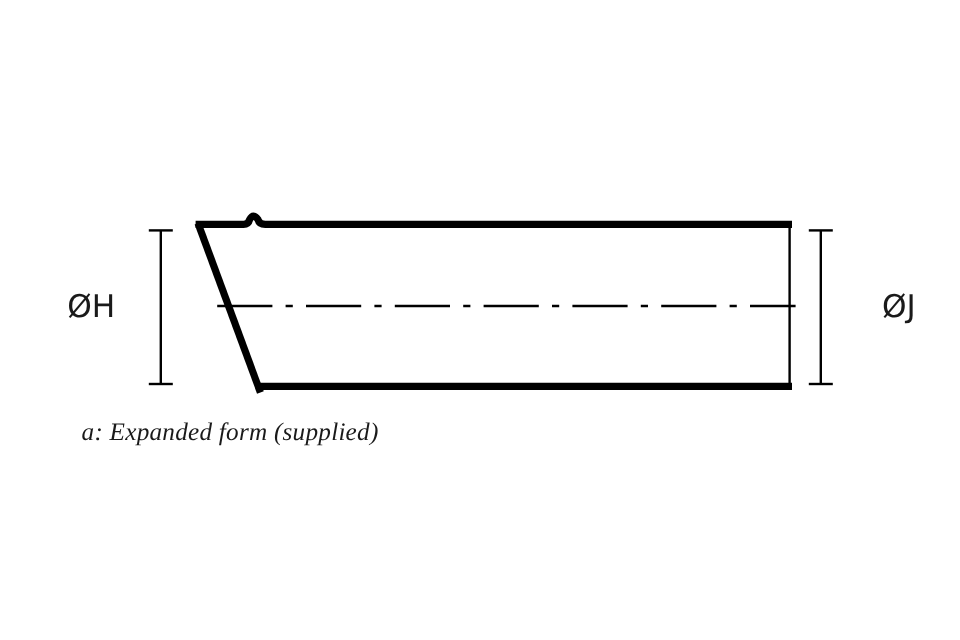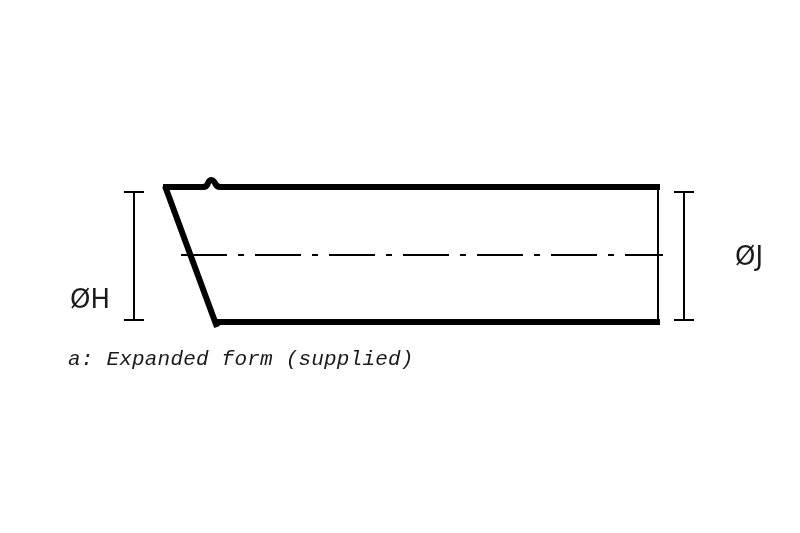--- a/index.html
+++ b/index.html
@@ -1,19 +1,19 @@
 <!DOCTYPE html>
 <html><head>
 <meta charset="utf-8">
 <style>
   html, body { margin:0; padding:0; background:#ffffff; }
   body { width:800px; height:533px; position:relative; overflow:hidden; font-family:"DejaVu Sans", sans-serif; }
   svg { position:absolute; left:0; top:0; }
   .lbl { position:absolute; font-family:"DejaVu Sans", sans-serif; color:#1a1a1a; font-size:26px; line-height:1; }
-  .caption { position:absolute; left:68px; top:348px; font-family:Liberation Mono, monospace; font-style:italic; font-size:21px; color:#1a1a1a; letter-spacing:0.2px; }
+  .caption { position:absolute; left:68px; top:348px; font-family:Liberation Serif, serif; font-style:italic; font-size:21px; color:#1a1a1a; letter-spacing:0.2px; }
 </style>
 </head>
 <body>
 
 <svg width="800" height="533" viewBox="0 0 800 533">
 
   <g fill="none" stroke="#000" stroke-linecap="butt" stroke-linejoin="round">
 
     <path d="M163 187 L203 187 Q207 187 208 183 Q211 177 215 183 Q216 187 221 187 L660 187" stroke-width="6"></path>
 
@@ -32,15 +32,15 @@
     <line x1="124" y1="320" x2="144" y2="320"></line>
   </g>
 
   <g stroke="#000" stroke-width="2">
     <line x1="674" y1="192" x2="694" y2="192"></line>
     <line x1="684" y1="192" x2="684" y2="320"></line>
     <line x1="674" y1="320" x2="694" y2="320"></line>
   </g>
 </svg>
 
-<div class="lbl" style="left:70px; top:243px;margin-top:43px;">ØH</div>
+<div class="lbl" style="left:56px; top:243px;">ØH</div>
 <div class="lbl" style="left:735px; top:243px;">ØJ</div>
 <div class="caption">a: Expanded form (supplied)</div>
 
 </body></html>

